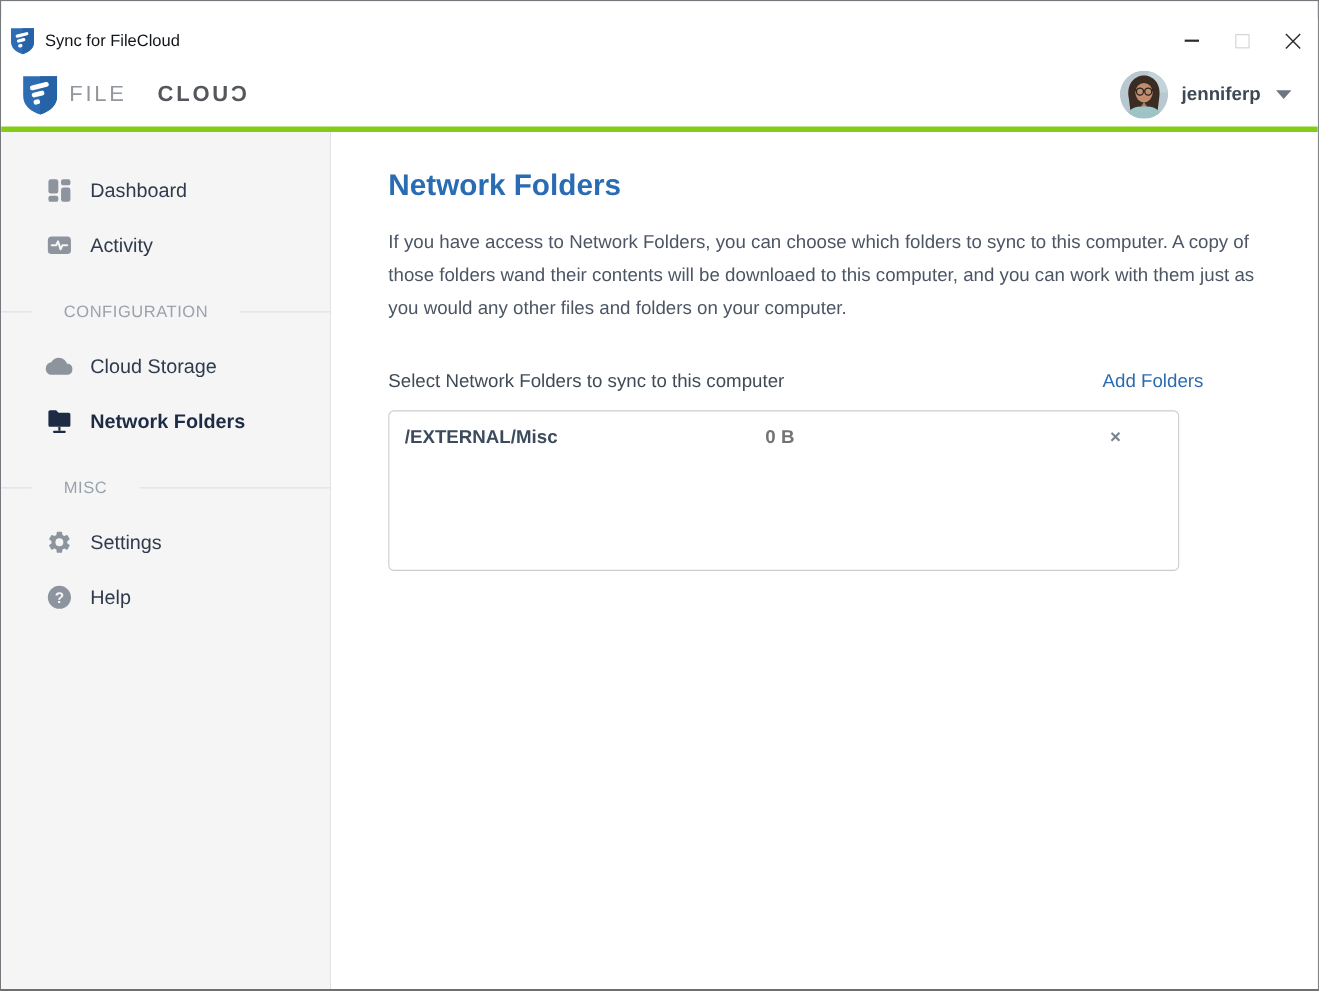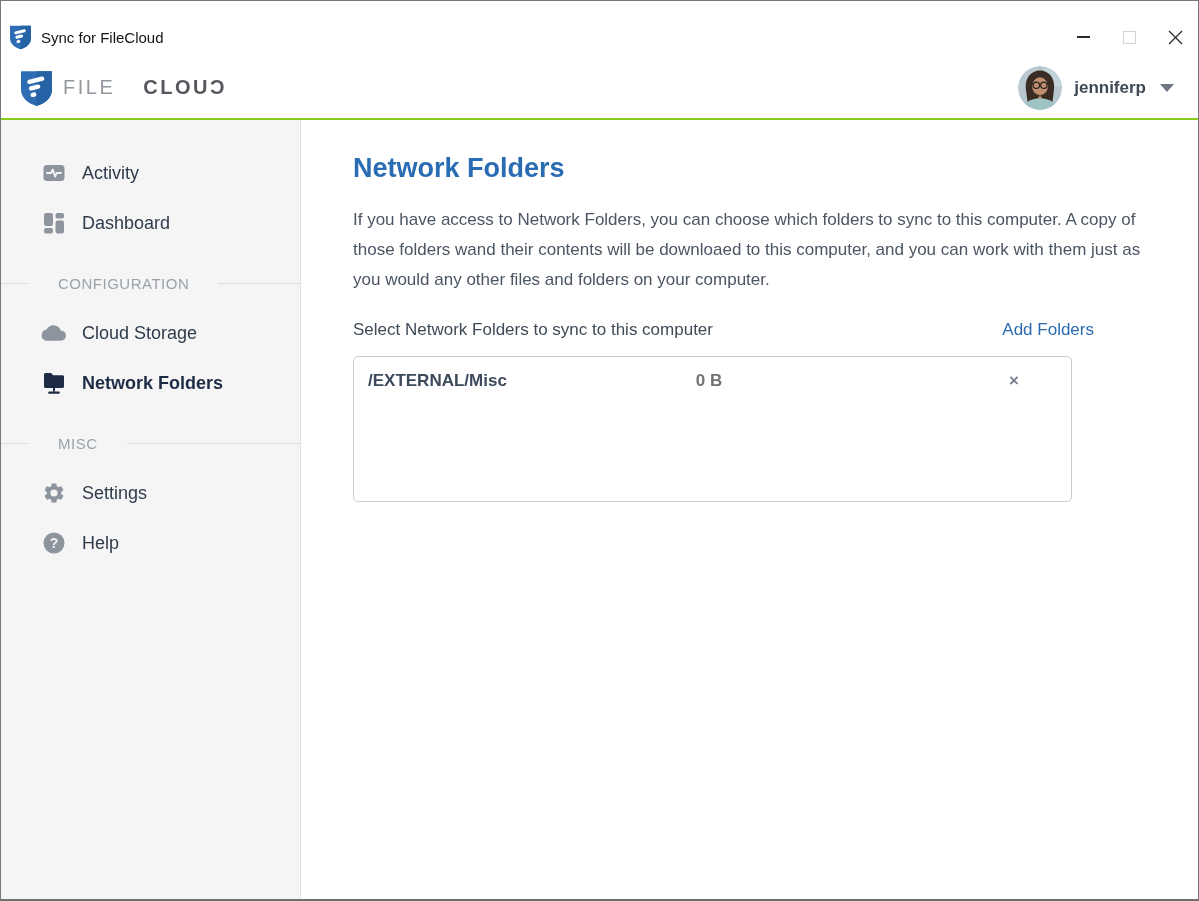--- a/index.html
+++ b/index.html
@@ -33,21 +33,21 @@
     background: transparent; border: none; cursor: default;
   }
   .glyph-min { width: 13px; height: 0; border-top: 2px solid #2b2b2b; display: block; }
   .glyph-max { width: 13px; height: 13px; border: 1px solid #d2d2d2; display: block; }
   .glyph-close { width: 15px; height: 15px; display: block; }
 
   
   .header {
     height: 63px;
     background: #ffffff;
-    border-bottom: 2px solid #84cc16;
+    border-bottom: 5px solid #84cc16;
     display: flex;
     align-items: center;
     padding: 0 24px 0 20px;
     flex: 0 0 auto;
   }
   .logo { display: flex; align-items: center; gap: 11px; }
   .logo-shield { width: 31px; height: 38px; }
   .logo-word { font-size: 20px; letter-spacing: 2.5px; display: flex; }
   .logo-file { color: #92989d; font-weight: 400; }
   .logo-clou { color: #54585d; font-weight: 700; margin-left: 28px; }
@@ -101,21 +101,21 @@
     min-width: 0;
   }
   .page-title { font-size: 27px; font-weight: 600; color: #2a6cb3; }
   .page-desc {
     margin-top: 21px;
     max-width: 793px;
     font-size: 17px; line-height: 30px;
     color: #4b5563;
   }
   .select-row {
-    margin-top: 25px;
+    margin-top: 42px;
     width: 793px;
     display: flex; align-items: center; justify-content: space-between;
   }
   .select-label { font-size: 17px; color: #3f4a57; }
   .add-folders-link {
     font-size: 17px; color: #2b6cb1;
     margin-right: 52px;
     text-decoration: none; cursor: pointer;
   }
   .folder-box {
@@ -219,38 +219,38 @@
     <span class="caret-down"></span>
   </div>
 </div>
 
 <div class="app-body">
 
   <nav class="sidebar">
 
     <div class="nav-item">
       <span class="nav-icon">
-        <svg viewBox="0 0 24 24" width="24" height="24">
-          <rect x="1.5" y="4" width="21" height="16" rx="3.5" fill="#8d949e"></rect>
-          <polyline points="5,12 9,12 10.8,8.5 13,15.5 14.8,12 19,12" fill="none" stroke="#f5f5f6" stroke-width="1.9" stroke-linecap="round" stroke-linejoin="round"></polyline>
-        </svg>
-      </span>
-      <span class="nav-label">Activity</span>
-    </div>
-
-    <div class="nav-item">
-      <span class="nav-icon">
         <svg viewBox="0 0 24 24" width="24" height="24" fill="#8d949e">
           <rect x="2" y="2" width="9" height="13" rx="2.2"></rect>
           <rect x="2" y="17" width="9" height="5.5" rx="2"></rect>
           <rect x="13.5" y="2" width="8.5" height="5.5" rx="2"></rect>
           <rect x="13.5" y="9.5" width="8.5" height="13" rx="2.2"></rect>
         </svg>
       </span>
       <span class="nav-label">Dashboard</span>
+    </div>
+
+    <div class="nav-item">
+      <span class="nav-icon">
+        <svg viewBox="0 0 24 24" width="24" height="24">
+          <rect x="1.5" y="4" width="21" height="16" rx="3.5" fill="#8d949e"></rect>
+          <polyline points="5,12 9,12 10.8,8.5 13,15.5 14.8,12 19,12" fill="none" stroke="#f5f5f6" stroke-width="1.9" stroke-linecap="round" stroke-linejoin="round"></polyline>
+        </svg>
+      </span>
+      <span class="nav-label">Activity</span>
     </div>
 
     <div class="section-label">
       <span class="line pre"></span>
       <span>CONFIGURATION</span>
       <span class="line post"></span>
     </div>
 
     <div class="nav-item">
       <span class="nav-icon">

